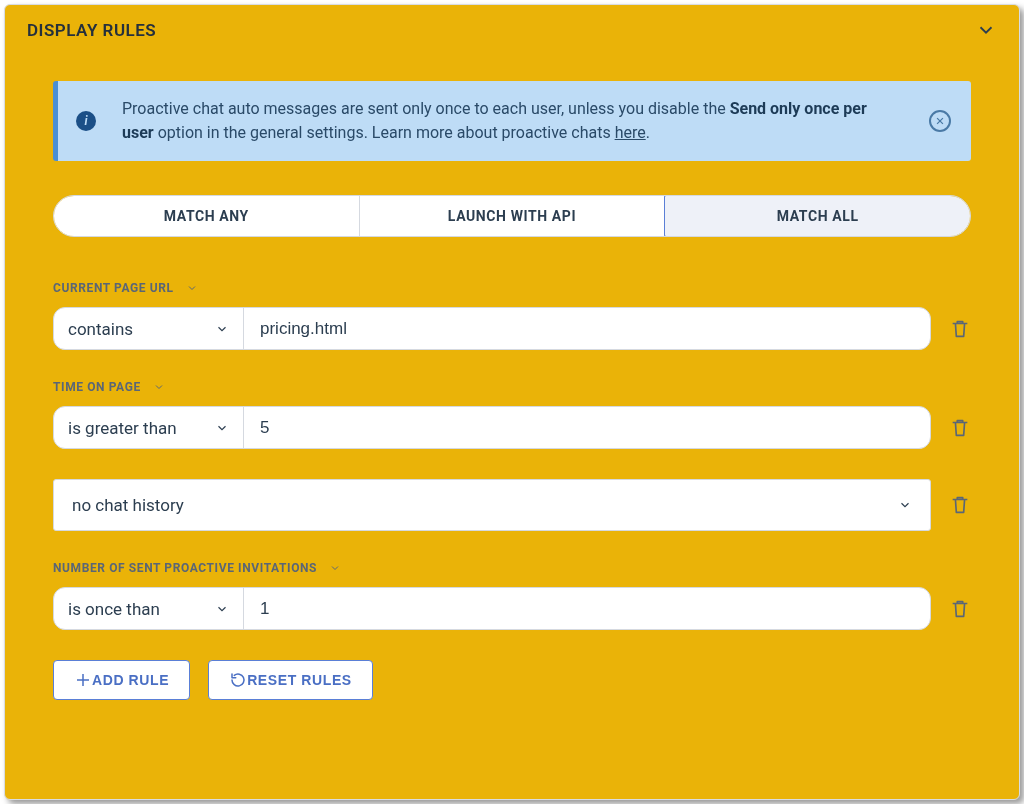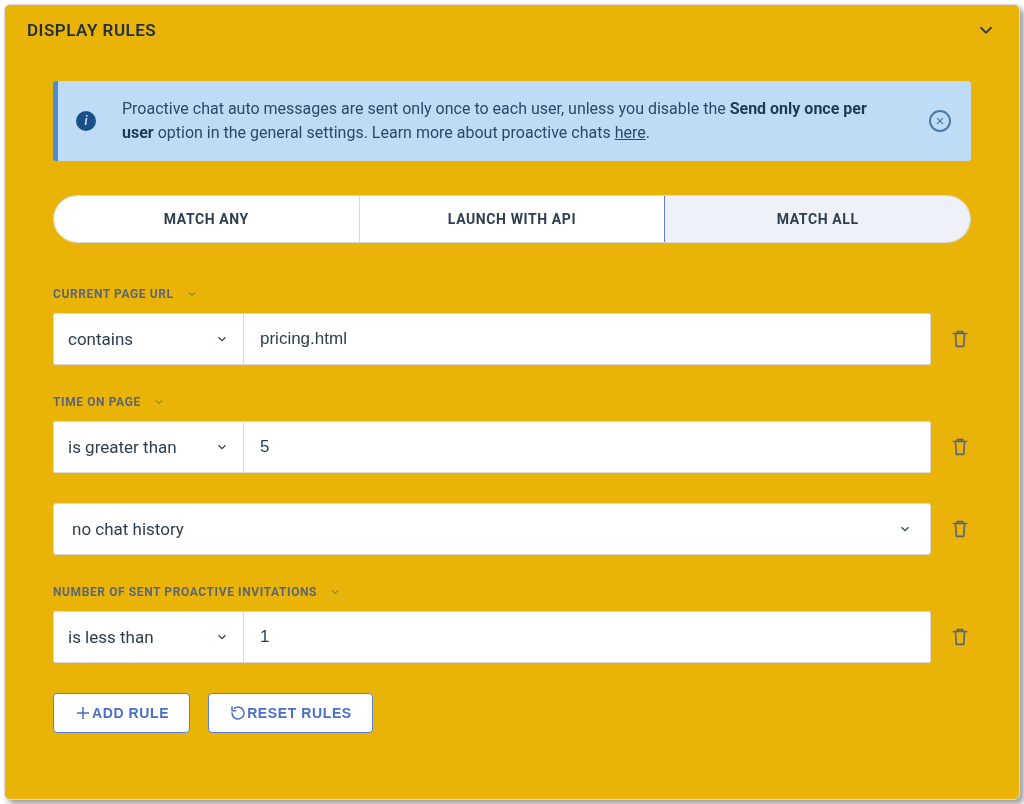--- a/index.html
+++ b/index.html
@@ -77,21 +77,21 @@
     cursor: pointer;
   }
 
   
   .pill-tabs {
     display: flex;
     width: 100%;
     border: 1px solid #d5d9e0;
     border-radius: 999px;
     overflow: hidden;
-    height: 48px;
+    height: 42px;
     margin-bottom: 44px;
   }
   .pill-tab {
     flex: 1;
     display: flex; align-items: center; justify-content: center;
     font-size: 14px;
     font-weight: 700;
     letter-spacing: .6px;
     color: #2c3e50;
     cursor: pointer;
@@ -120,22 +120,22 @@
   .rule-label-row .chev { margin-left: 12px; width: 12px; height: 12px; color:#5a6676; }
   .rule-row {
     display: flex;
     align-items: center;
     gap: 18px;
   }
   .field-group {
     display: flex;
     flex: 1;
     border: 1px solid #d5d9e0;
-    border-radius: 2px;
-    height: 52px;
+    border-radius: 12px;
+    height: 43px;
     background: #fff;
   }
   .cond-select {
     width: 190px;
     border-right: 1px solid #d5d9e0;
     padding: 0 14px;
     display: flex; align-items: center; justify-content: space-between;
     font-size: 17px;
     color: #2c3e50;
     cursor: pointer;
@@ -281,21 +281,21 @@
     <div class="rule">
       <div class="rule-label-row">
         <span>NUMBER OF SENT PROACTIVE INVITATIONS</span>
         <svg class="chev chev-down" viewBox="0 0 24 24" width="12" height="12">
             <polyline points="6 9 12 15 18 9"></polyline>
           </svg>
       </div>
       <div class="rule-row">
         <div class="field-group">
           <div class="cond-select">
-            <span>is less than</span>
+            <span>is once than</span>
             <svg class="chev-down" viewBox="0 0 24 24" width="14" height="14">
                 <polyline points="6 9 12 15 18 9"></polyline>
               </svg>
           </div>
           <input class="value-input" value="1" style="">
         </div>
         <svg class="trash" viewBox="0 0 24 24">
             <path d="M4 6h16M9 6V4h6v2M7 6l1 14h8l1-14" stroke="currentColor" stroke-width="1.8" fill="none" stroke-linejoin="round"></path>
           </svg>
       </div>

